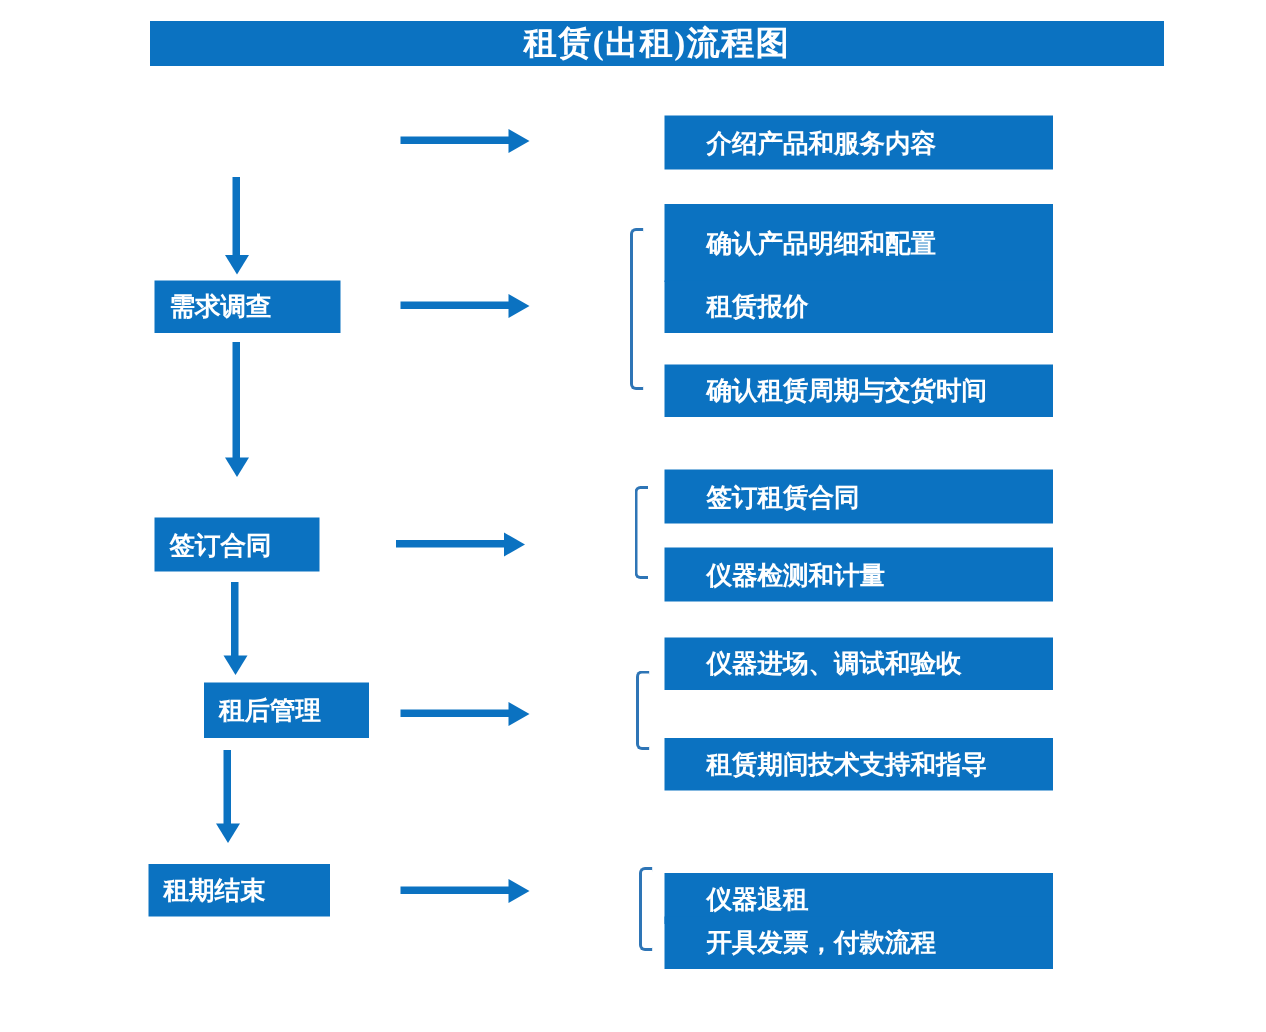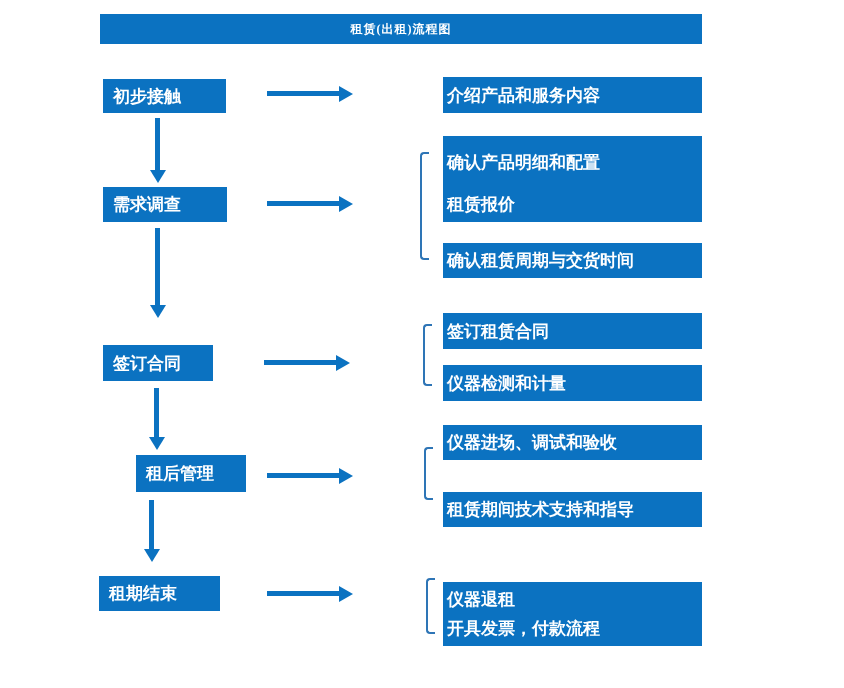--- a/index.html
+++ b/index.html
@@ -4,32 +4,32 @@
 <style>
   * { margin:0; padding:0; box-sizing:border-box; }
   :root { --primary:#0B72C1; --bracket:#2E75B6; --text:#FFFFFF; }
   html,body { background:#fff; }
   body { font-family:"Liberation Serif","DejaVu Serif",serif; }
   .canvas {
     position:relative; width:844px; height:688px;
     background:#fff; overflow:hidden;
   }
   .title-bar {
-    position:absolute; left:100px; top:14px; width:602px; height:30px;
+    position:absolute; left:100px; top:14px; width:676px; height:30px;
     background:var(--primary); color:var(--text);
-    font-size:12px; font-weight:bold; letter-spacing:1px;
+    font-size:22px; font-weight:bold; letter-spacing:1px;
     display:flex; align-items:center; justify-content:center;
   }
   .box {
     position:absolute; background:var(--primary); color:var(--text);
     font-size:17px; font-weight:bold;
     display:flex; align-items:center; white-space:nowrap; overflow:hidden;
   }
   .lbox { padding-left:10px; }
-  .rbox { left:443px; width:259px; padding-left:4px; }
+  .rbox { left:443px; width:259px; padding-left:28px; }
   .harrow { position:absolute; width:86px; height:16px; }
   .harrow .shaft { position:absolute; left:0; right:12px; top:5px; height:5px; background:var(--primary); }
   .harrow .head {
     position:absolute; right:0; top:0; width:0; height:0;
     border-top:8px solid transparent; border-bottom:8px solid transparent;
     border-left:14px solid var(--primary);
   }
   .varrow { position:absolute; width:16px; }
   .varrow .shaft { position:absolute; left:5px; top:0; bottom:11px; width:5px; background:var(--primary); }
   .varrow .head {
@@ -44,21 +44,20 @@
     background:transparent;
   }
 </style>
 </head>
 <body>
 
 <div class="canvas" style="--primary: #0B72C1; --bracket: #2E75B6; --text: #FFFFFF;">
 
   <div class="title-bar">租赁(出租)流程图</div>
 
-  <div class="box lbox" style="left:103px;top:79px;width:123px;height:34px;">初步接触</div>
   <div class="harrow" style="left:267px;top:86px;">
     <div class="shaft"></div>
     <div class="head"></div>
   </div>
   <div class="box rbox" style="top:77px;height:36px;">介绍产品和服务内容</div>
 
   <div class="varrow" style="left:150px;top:118px;height:65px;">
     <div class="shaft"></div>
     <div class="head"></div>
   </div>

